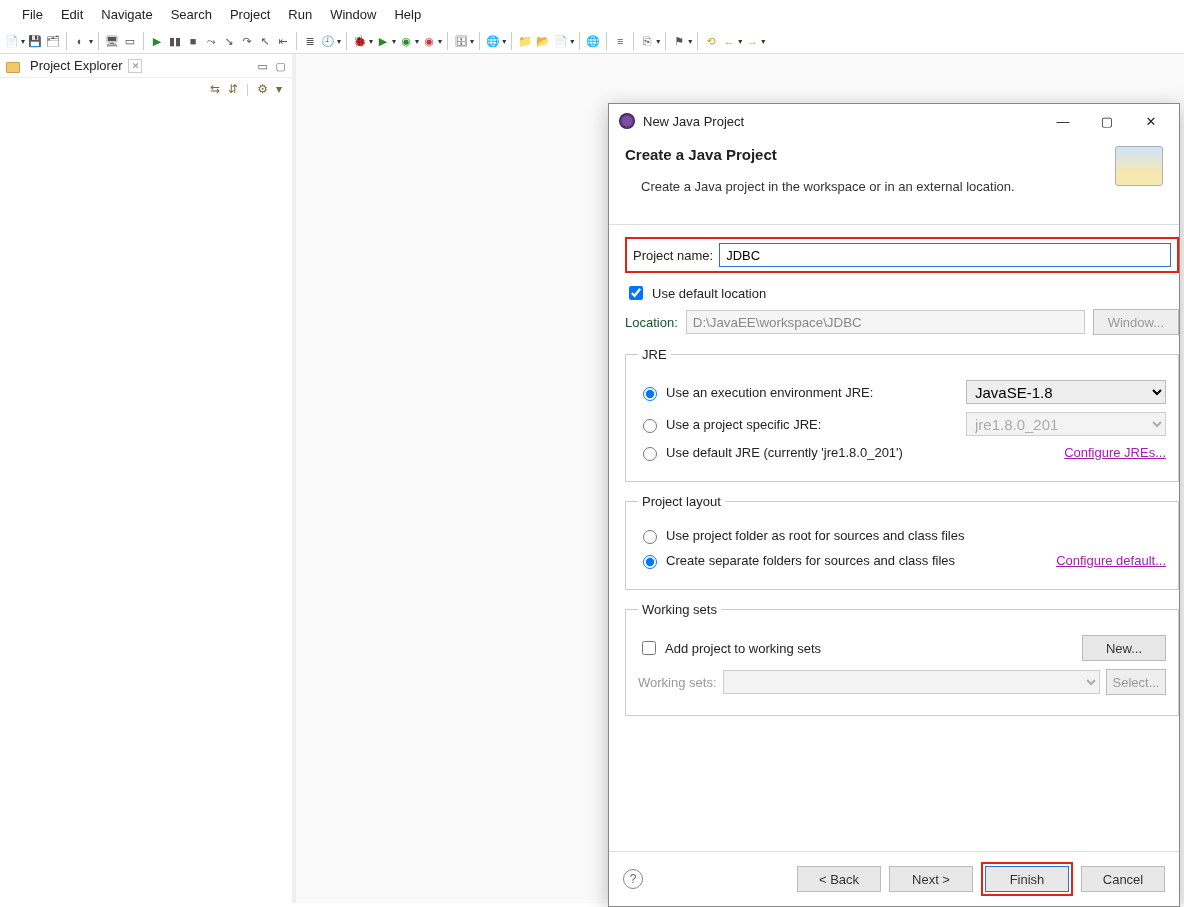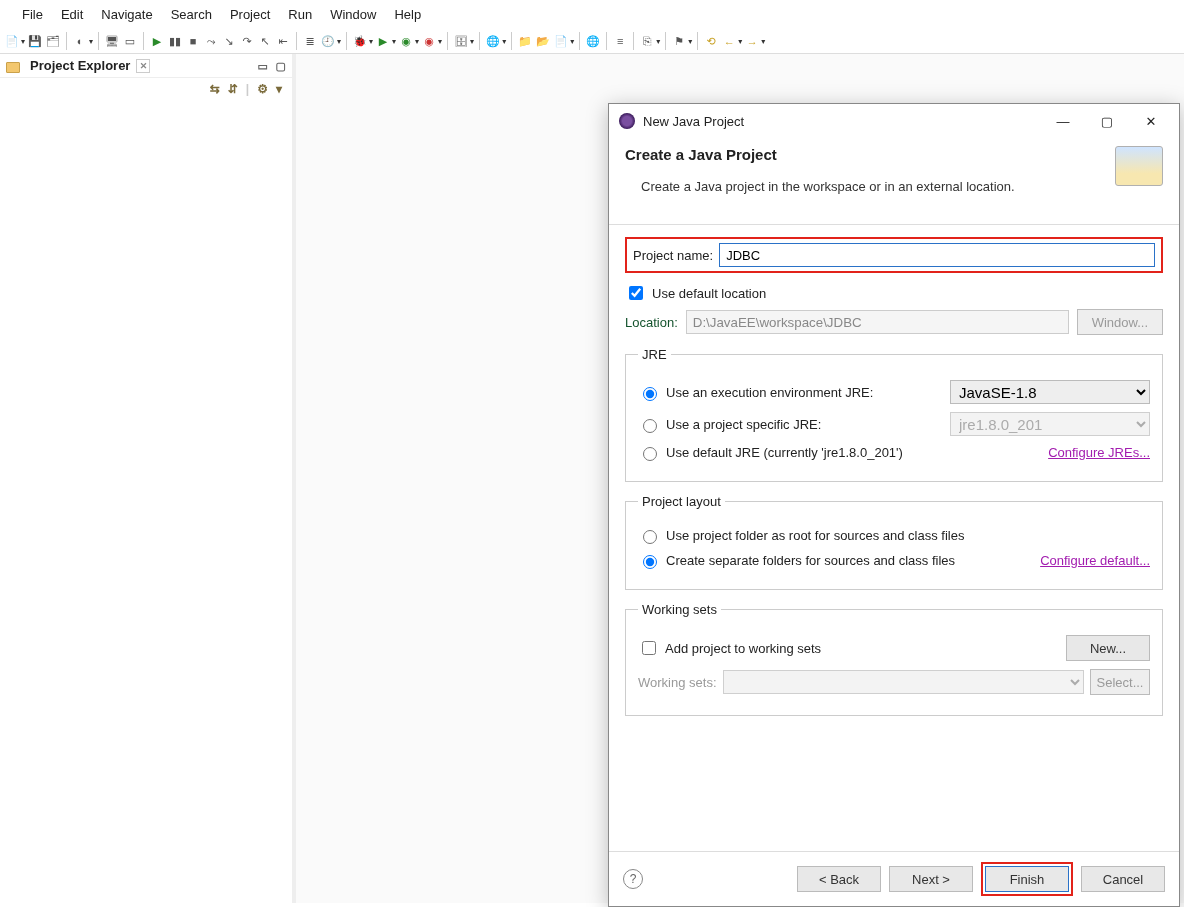--- a/index.html
+++ b/index.html
@@ -11,42 +11,42 @@
   
   
   .toolbar { display:flex; align-items:center; gap:2px; padding:3px 4px; border-bottom:1px solid #ddd; background:#fff; flex-wrap:nowrap; overflow:hidden;}
   .tb-ico { width:16px; height:16px; display:inline-flex; align-items:center; justify-content:center; font-size:11px; color:#555;}
   .tb-sep { width:1px; height:18px; background:#ccc; margin:0 3px;}
   .tb-drop { display:inline-flex; align-items:center;}
   .tb-arrow { font-size:8px; color:#333; margin-left:1px;}
   
   
   .layout { display:flex; height:calc(907px - 58px); }
-  .sidebar { width:296px; border-right:4px solid #eee; background:#fff; display:flex; flex-direction:column;font-weight:bold;}
+  .sidebar { width:296px; border-right:4px solid #eee; background:#fff; display:flex; flex-direction:column;}
   .view-header { display:flex; align-items:center; padding:4px 6px; gap:6px; border-bottom:1px solid #eee;}
   .view-header .title { flex:0 0 auto;}
   .view-header .close-x { background:#fff; border:1px solid #ccc; width:14px; height:14px; font-size:9px; line-height:12px; text-align:center; color:#888;}
   .view-header .spacer { flex:1;}
   .view-header .winicons span{ font-size:11px; color:#666; margin-left:4px;}
   .view-toolbar { display:flex; justify-content:flex-end; gap:8px; padding:4px 10px;}
   .view-toolbar span{ font-size:12px; color:#7a6a3a;}
   .editor-area { flex:1; background:#fafafa;}
   
   
   .dialog { position:absolute; left:608px; top:103px; width:572px; height:804px; background:#fff; border:1px solid #888; box-shadow:0 4px 20px rgba(0,0,0,.25);}
   .dlg-title { display:flex; align-items:center; padding:6px 10px; gap:8px;}
   .dlg-title .ico{ width:16px; height:16px; background:radial-gradient(circle,#7a4fa0 40%,#3a1a5a 70%); border-radius:50%;}
   .dlg-title .txt{ flex:1;}
   .dlg-title .wbtn{ width:36px; height:22px; display:flex; align-items:center; justify-content:center; font-size:13px;}
   .dlg-banner { padding:8px 16px 14px 16px; display:flex; border-bottom:1px solid #ddd;}
   .dlg-banner .bl{ flex:1;}
   .dlg-banner h2{ margin:0 0 6px 0; font-size:15px; font-weight:600;}
   .dlg-banner p{ margin:16px; font-size:13px; color:#333;}
   .dlg-banner .bi{ width:48px; height:40px; background:linear-gradient(180deg,#cfe4ff 0,#f7e7b0 70%); border:1px solid #b0b0b0; border-radius:3px; position:relative;}
-  .dlg-body { padding:12px 16px 4px 16px;}
+  .dlg-body { padding:12px 0 4px 16px;}
   
   .highlight-box{ border:2.5px solid #e2231a; padding:4px 6px; margin-bottom:10px; display:flex; align-items:center; gap:6px;}
   .highlight-box input[type=text]{ flex:1; height:24px; border:1px solid #2a72c8; outline:none; padding:2px 6px; font-size:13px;}
   
   .chk-row{ display:flex; align-items:center; gap:6px; margin:4px 0;}
   input[type=checkbox]{ width:14px; height:14px;}
   .loc-row{ display:flex; align-items:center; gap:8px; margin:6px 0 12px 0;}
   .loc-row label{ color:#14532d;}
   .loc-row input[type=text]{ flex:1; height:24px; border:1px solid #ccc; background:#f5f5f5; color:#888; padding:2px 6px;}
   .btn{ height:26px; padding:0 14px; background:#e8e8e8; border:1px solid #bbb; font-size:13px; color:#333; display:inline-flex; align-items:center; justify-content:center;}

